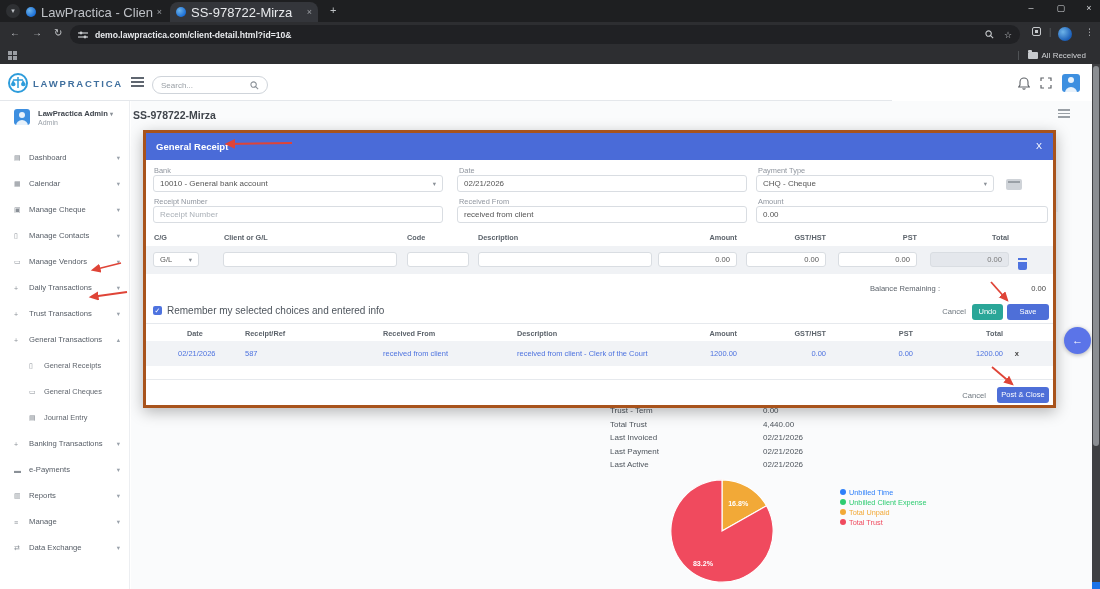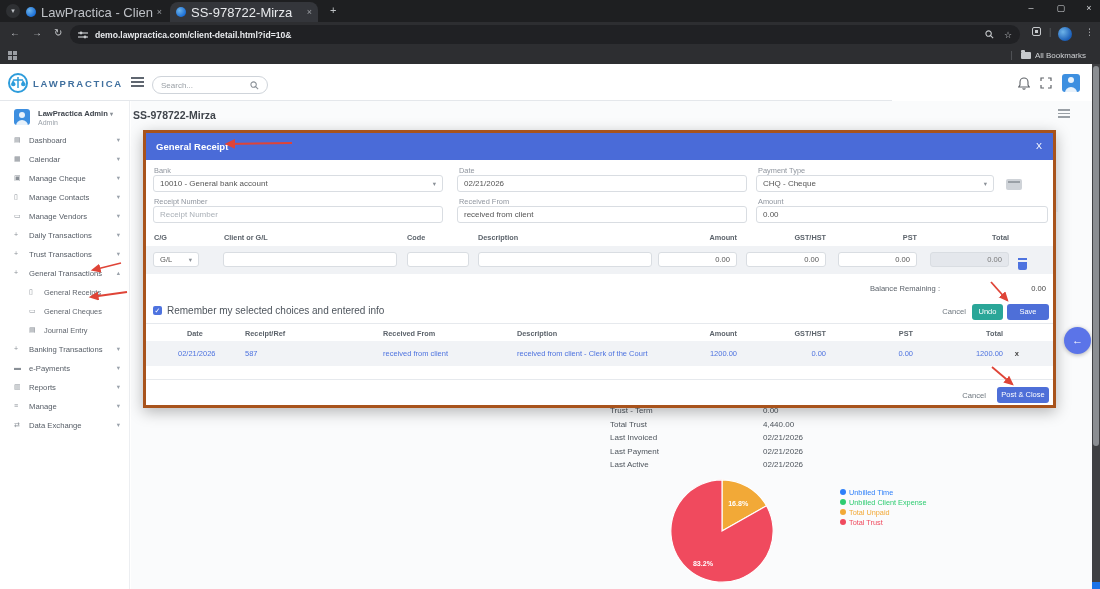--- a/index.html
+++ b/index.html
@@ -56,21 +56,21 @@
   .avatar-sq:after { content:""; position:absolute; left:50%; bottom:-3px; transform:translateX(-50%); width:12px; height:8px; border-radius:6px 6px 0 0; background:#e8f2fb; }
 
   
   .sidebar { position:absolute; left:0; top:101px; width:130px; height:488px; background:#fff; border-right:1px solid #eceef1; z-index:4; }
   .user-row { position:absolute; left:14px; top:8px; display:flex; }
   .user-meta { margin-left:8px; }
   .user-name { font-size:7.6px; font-weight:bold; color:#3f454d; }
   .user-name .chev { color:#8a9097; font-size:6px; }
   .user-role { font-size:7px; color:#9aa1a9; margin-top:1px; }
   .nav { position:absolute; left:0; top:35px; width:130px; }
-  .side-item { position:relative; height:19px; display:flex; align-items:flex-start; padding-left:14px; cursor:pointer; }
+  .side-item { position:relative; height:19px; display:flex; align-items:flex-end; padding-left:14px; cursor:pointer;margin-top:7px; }
   .side-item .si-icon { width:15px; color:#8a9097; font-size:7px; flex:none; }
   .side-item .si-label { font-size:7.7px; color:#565d66; white-space:nowrap; }
   .side-item .si-chev { position:absolute; right:10px; color:#9aa2ab; font-size:6.5px; }
   .side-item.sub { padding-left:29px; }
   .side-item.sub .si-label { font-size:7.4px; color:#60666e; }
 
   
   .content { position:absolute; left:131px; top:101px; width:961px; height:488px; background:#fafbfc; z-index:1; }
   .page-title { position:absolute; left:2px; top:8px; font-size:10.5px; font-weight:bold; color:#40454c; }
   .content-menu { position:absolute; right:22px; top:8px; width:12px; }
@@ -197,21 +197,21 @@
 <div class="bookmarksbar">
   <div class="apps-grid">
       <i></i>
       <i></i>
       <i></i>
       <i></i>
     </div>
   <div class="bm-right">
     <span class="bm-sep">|</span>
     <span class="folder"></span>
-    <span class="bm-label">All Bookmarks</span>
+    <span class="bm-label">All Received</span>
   </div>
 </div>
 
 <div class="app-header">
   <div class="logo">
     <svg class="logo-circ" viewBox="0 0 20 20">
       <circle cx="10" cy="10" r="9" fill="none" stroke="#2d9cdb" stroke-width="2"></circle>
       <line x1="10" y1="4" x2="10" y2="15" stroke="#2d9cdb" stroke-width="1.5"></line>
       <line x1="5" y1="7" x2="15" y2="7" stroke="#2d9cdb" stroke-width="1.5"></line>
       <path d="M5 7 l-2 4 a2.3 2.3 0 0 0 4.6 0 Z" fill="#2d9cdb"></path>

